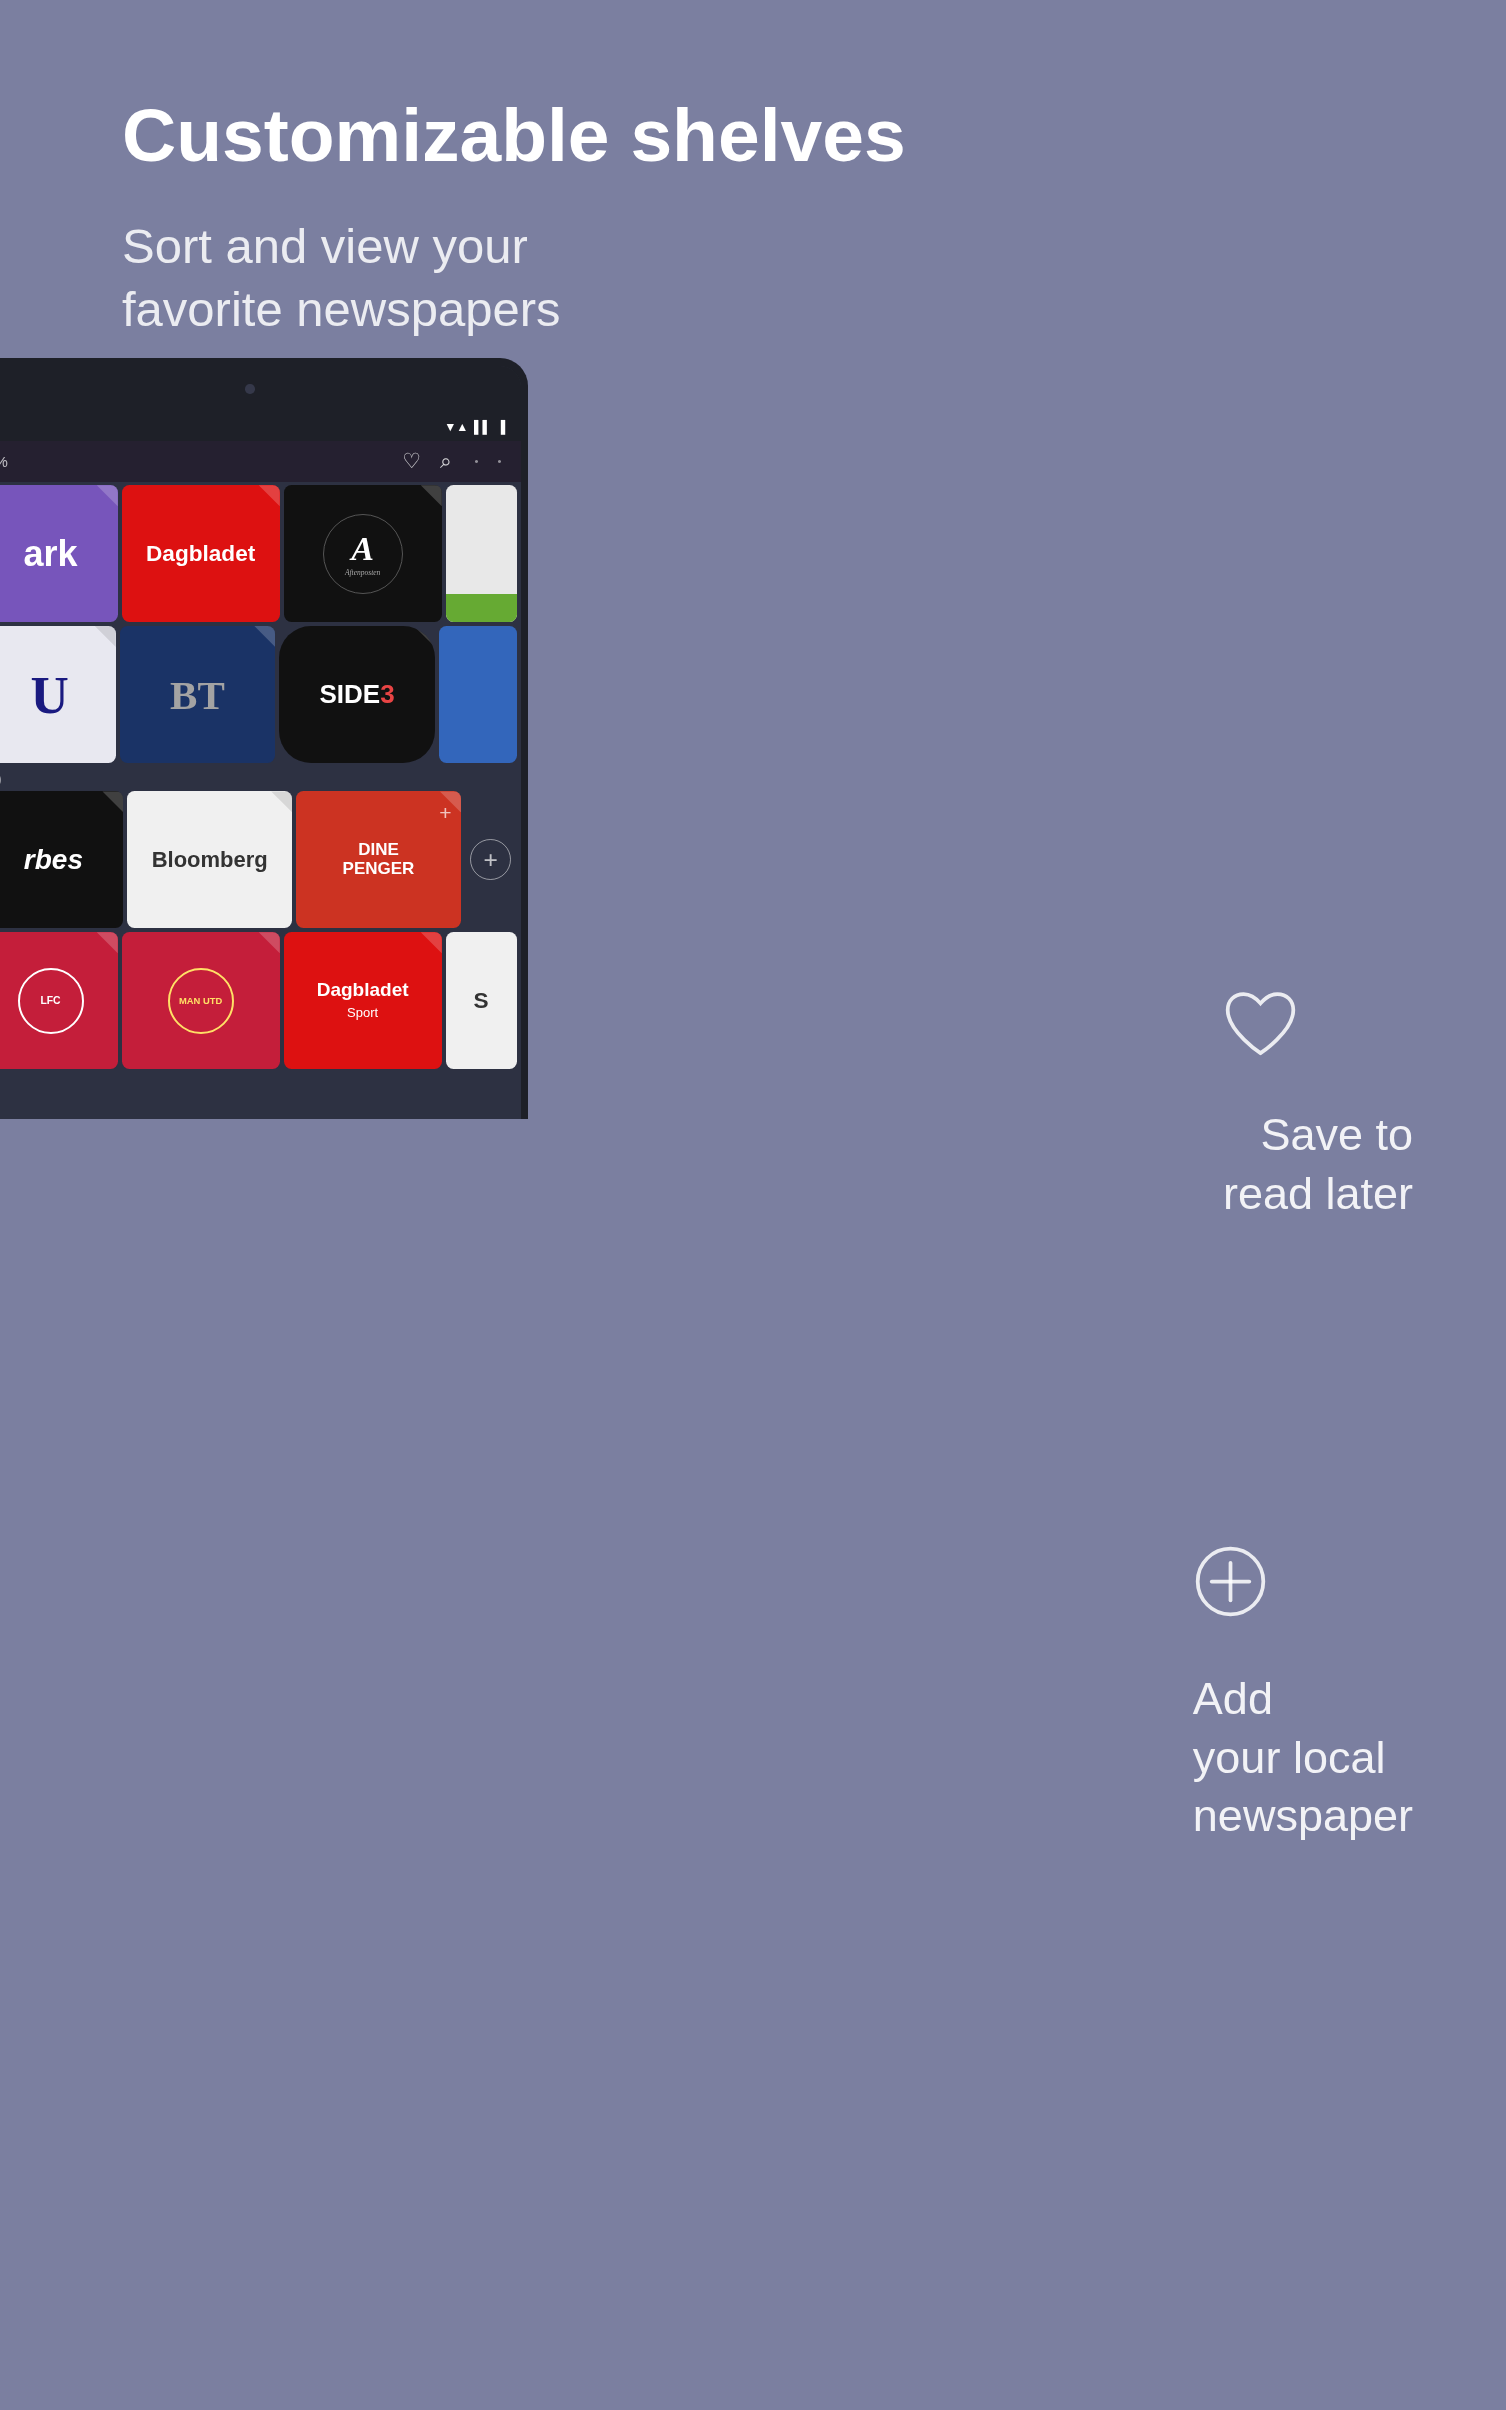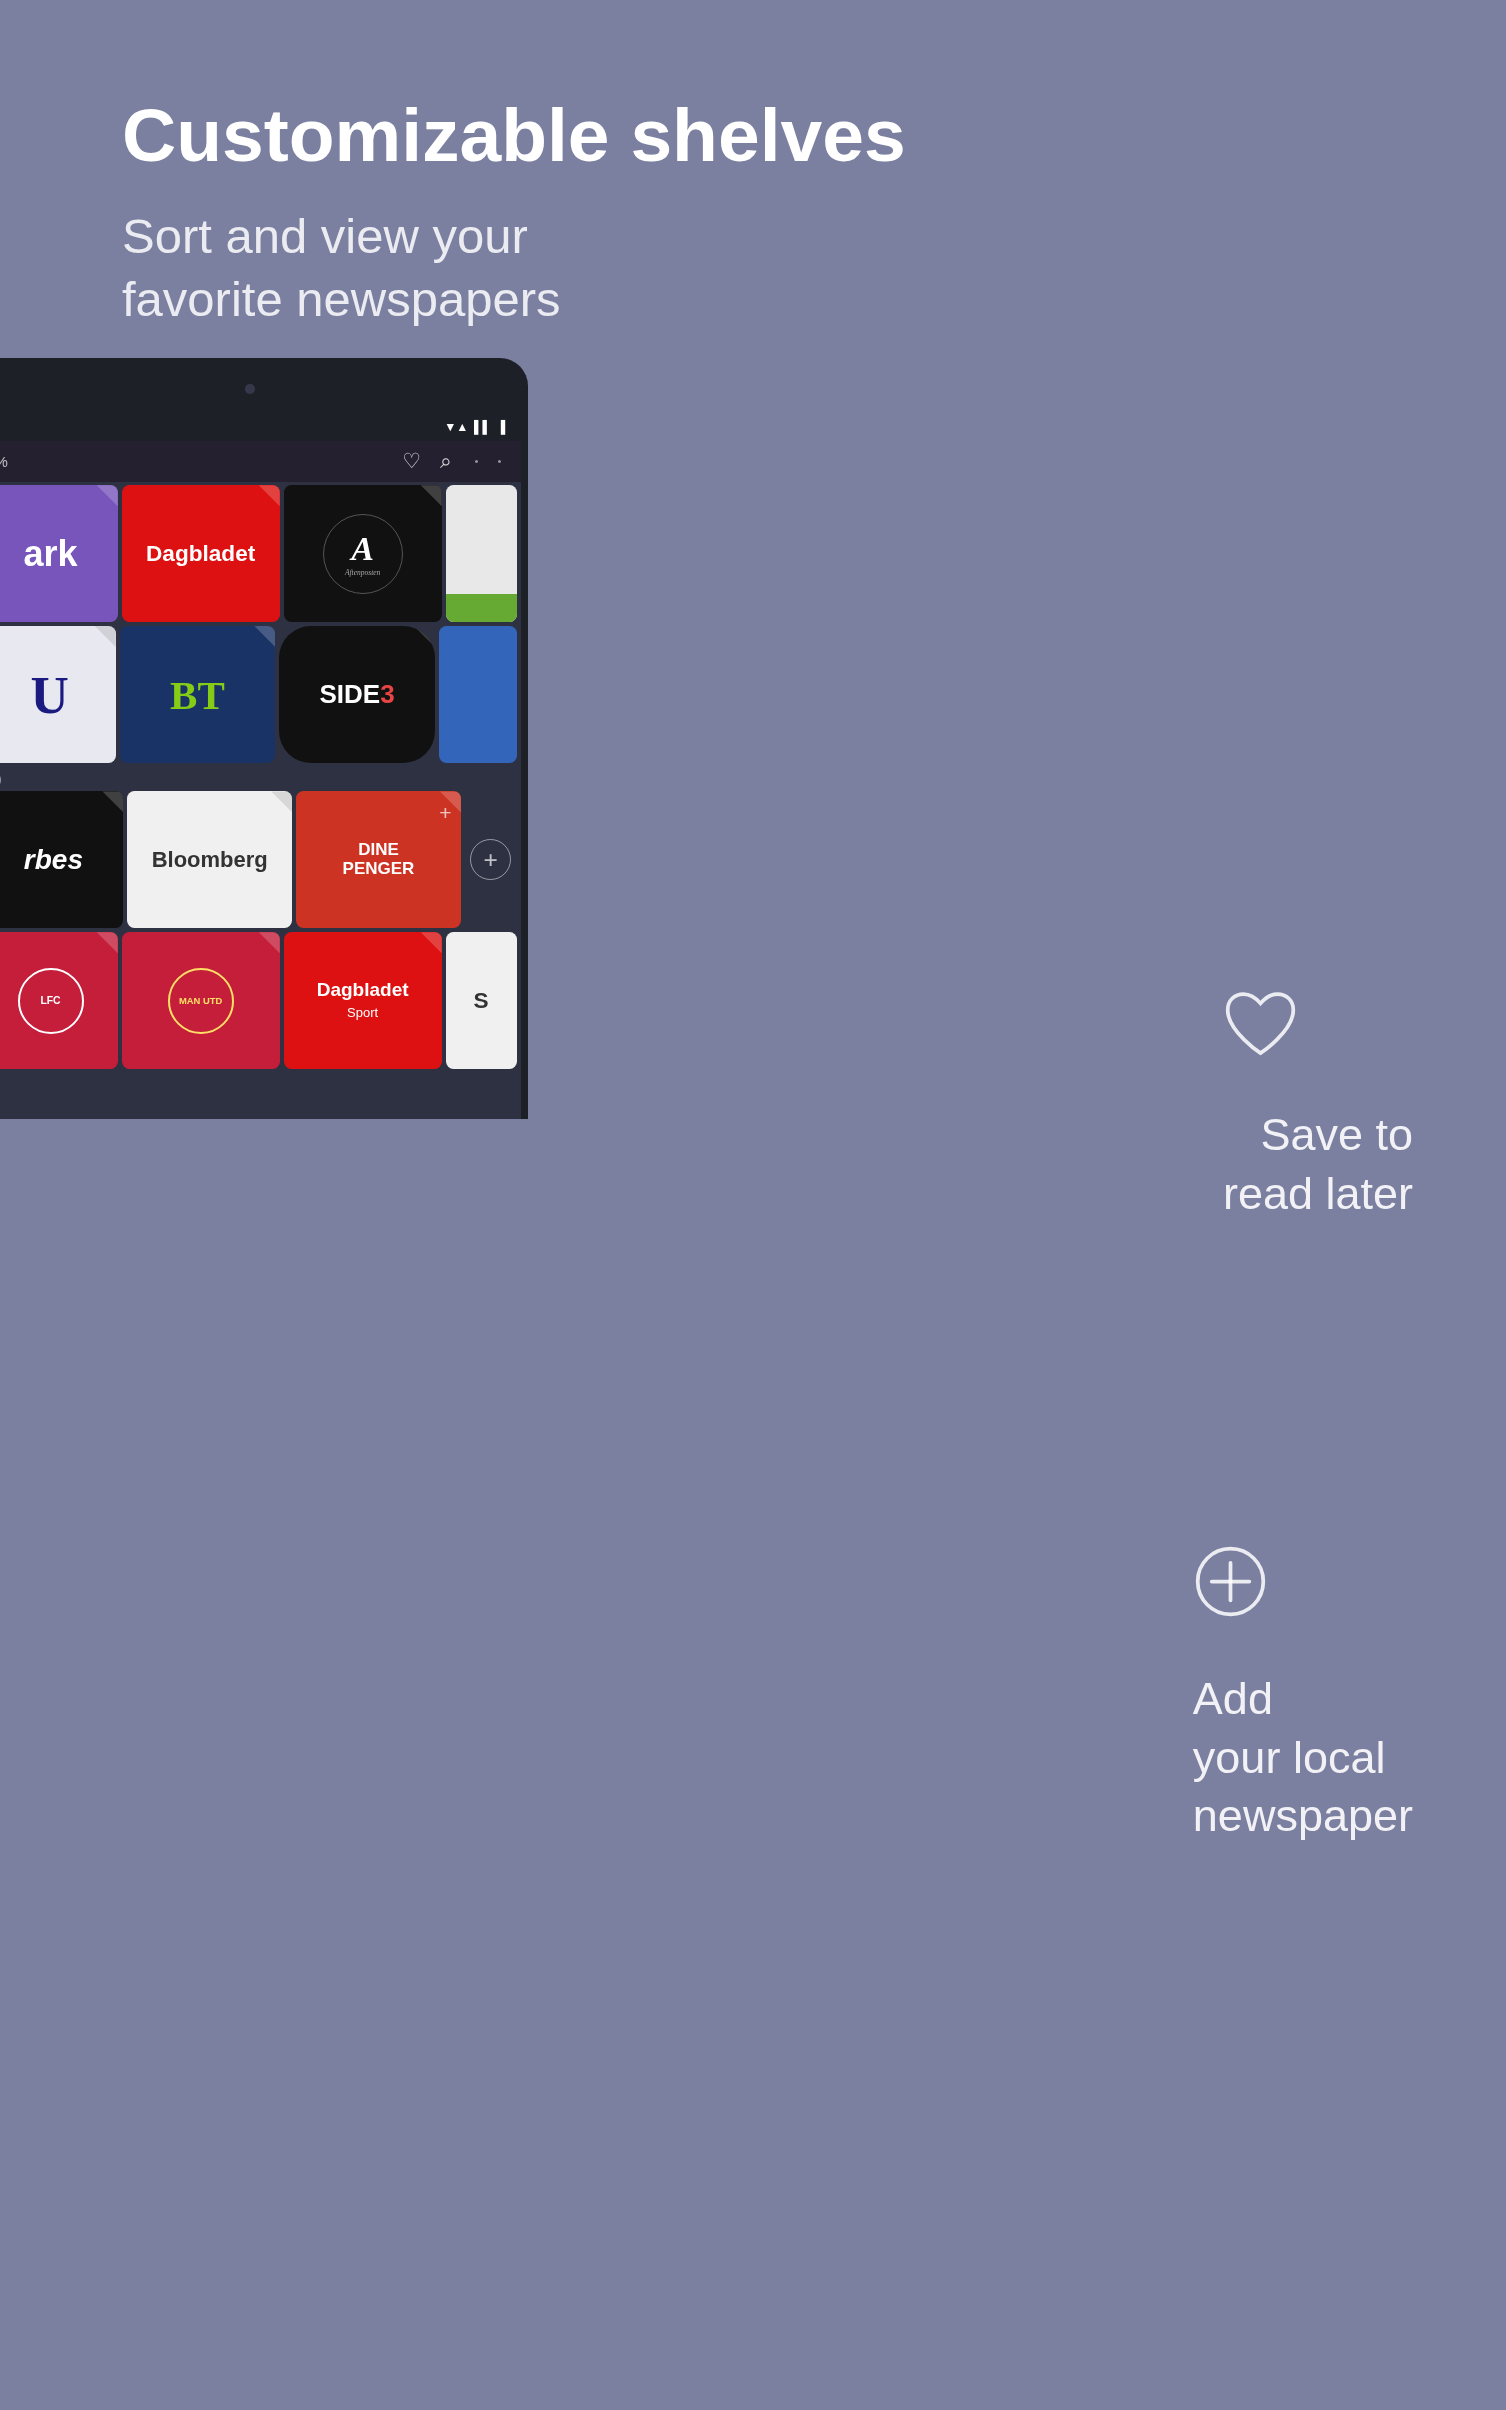--- a/index.html
+++ b/index.html
@@ -19,21 +19,21 @@
       top: 94px;
       left: 122px;
       right: 122px;
     }
 
     .main-title {
       font-size: 75px;
       font-weight: 900;
       color: #ffffff;
       line-height: 1.1;
-      margin-bottom: 28px;
+      margin-bottom: 38px;
     }
 
     .subtitle {
       font-size: 49px;
       font-weight: 400;
       color: rgba(255,255,255,0.85);
       line-height: 1.3;
     }
 
     
@@ -274,21 +274,21 @@
             </div>
           </div>
 
           <div class="grid-row">
             <div class="np-tile np-bergens">
               <div class="corner-fold" style="background:rgba(0,0,0,0.1);"></div>
               <span style="font-family:'Times New Roman',serif;font-size:53px;font-weight:900;color:#1a1a80;">U</span>
             </div>
             <div class="np-tile np-bt">
               <div class="corner-fold"></div>
-              <span style="font-family:'Times New Roman',serif;font-size:41px;font-weight:900;color:#84cc16;">BT</span>
+              <span style="font-family:'Times New Roman',serif;font-size:41px;font-weight:900;color:#a3a3a3;">BT</span>
             </div>
             <div class="np-tile np-side3">
               <div class="corner-fold"></div>
               <span style="font-size:26px;font-weight:900;color:white;">SIDE<span style="color:#e84444;">3</span></span>
             </div>
             <div class="np-tile np-blue-partial">
               
             </div>
           </div>
 

